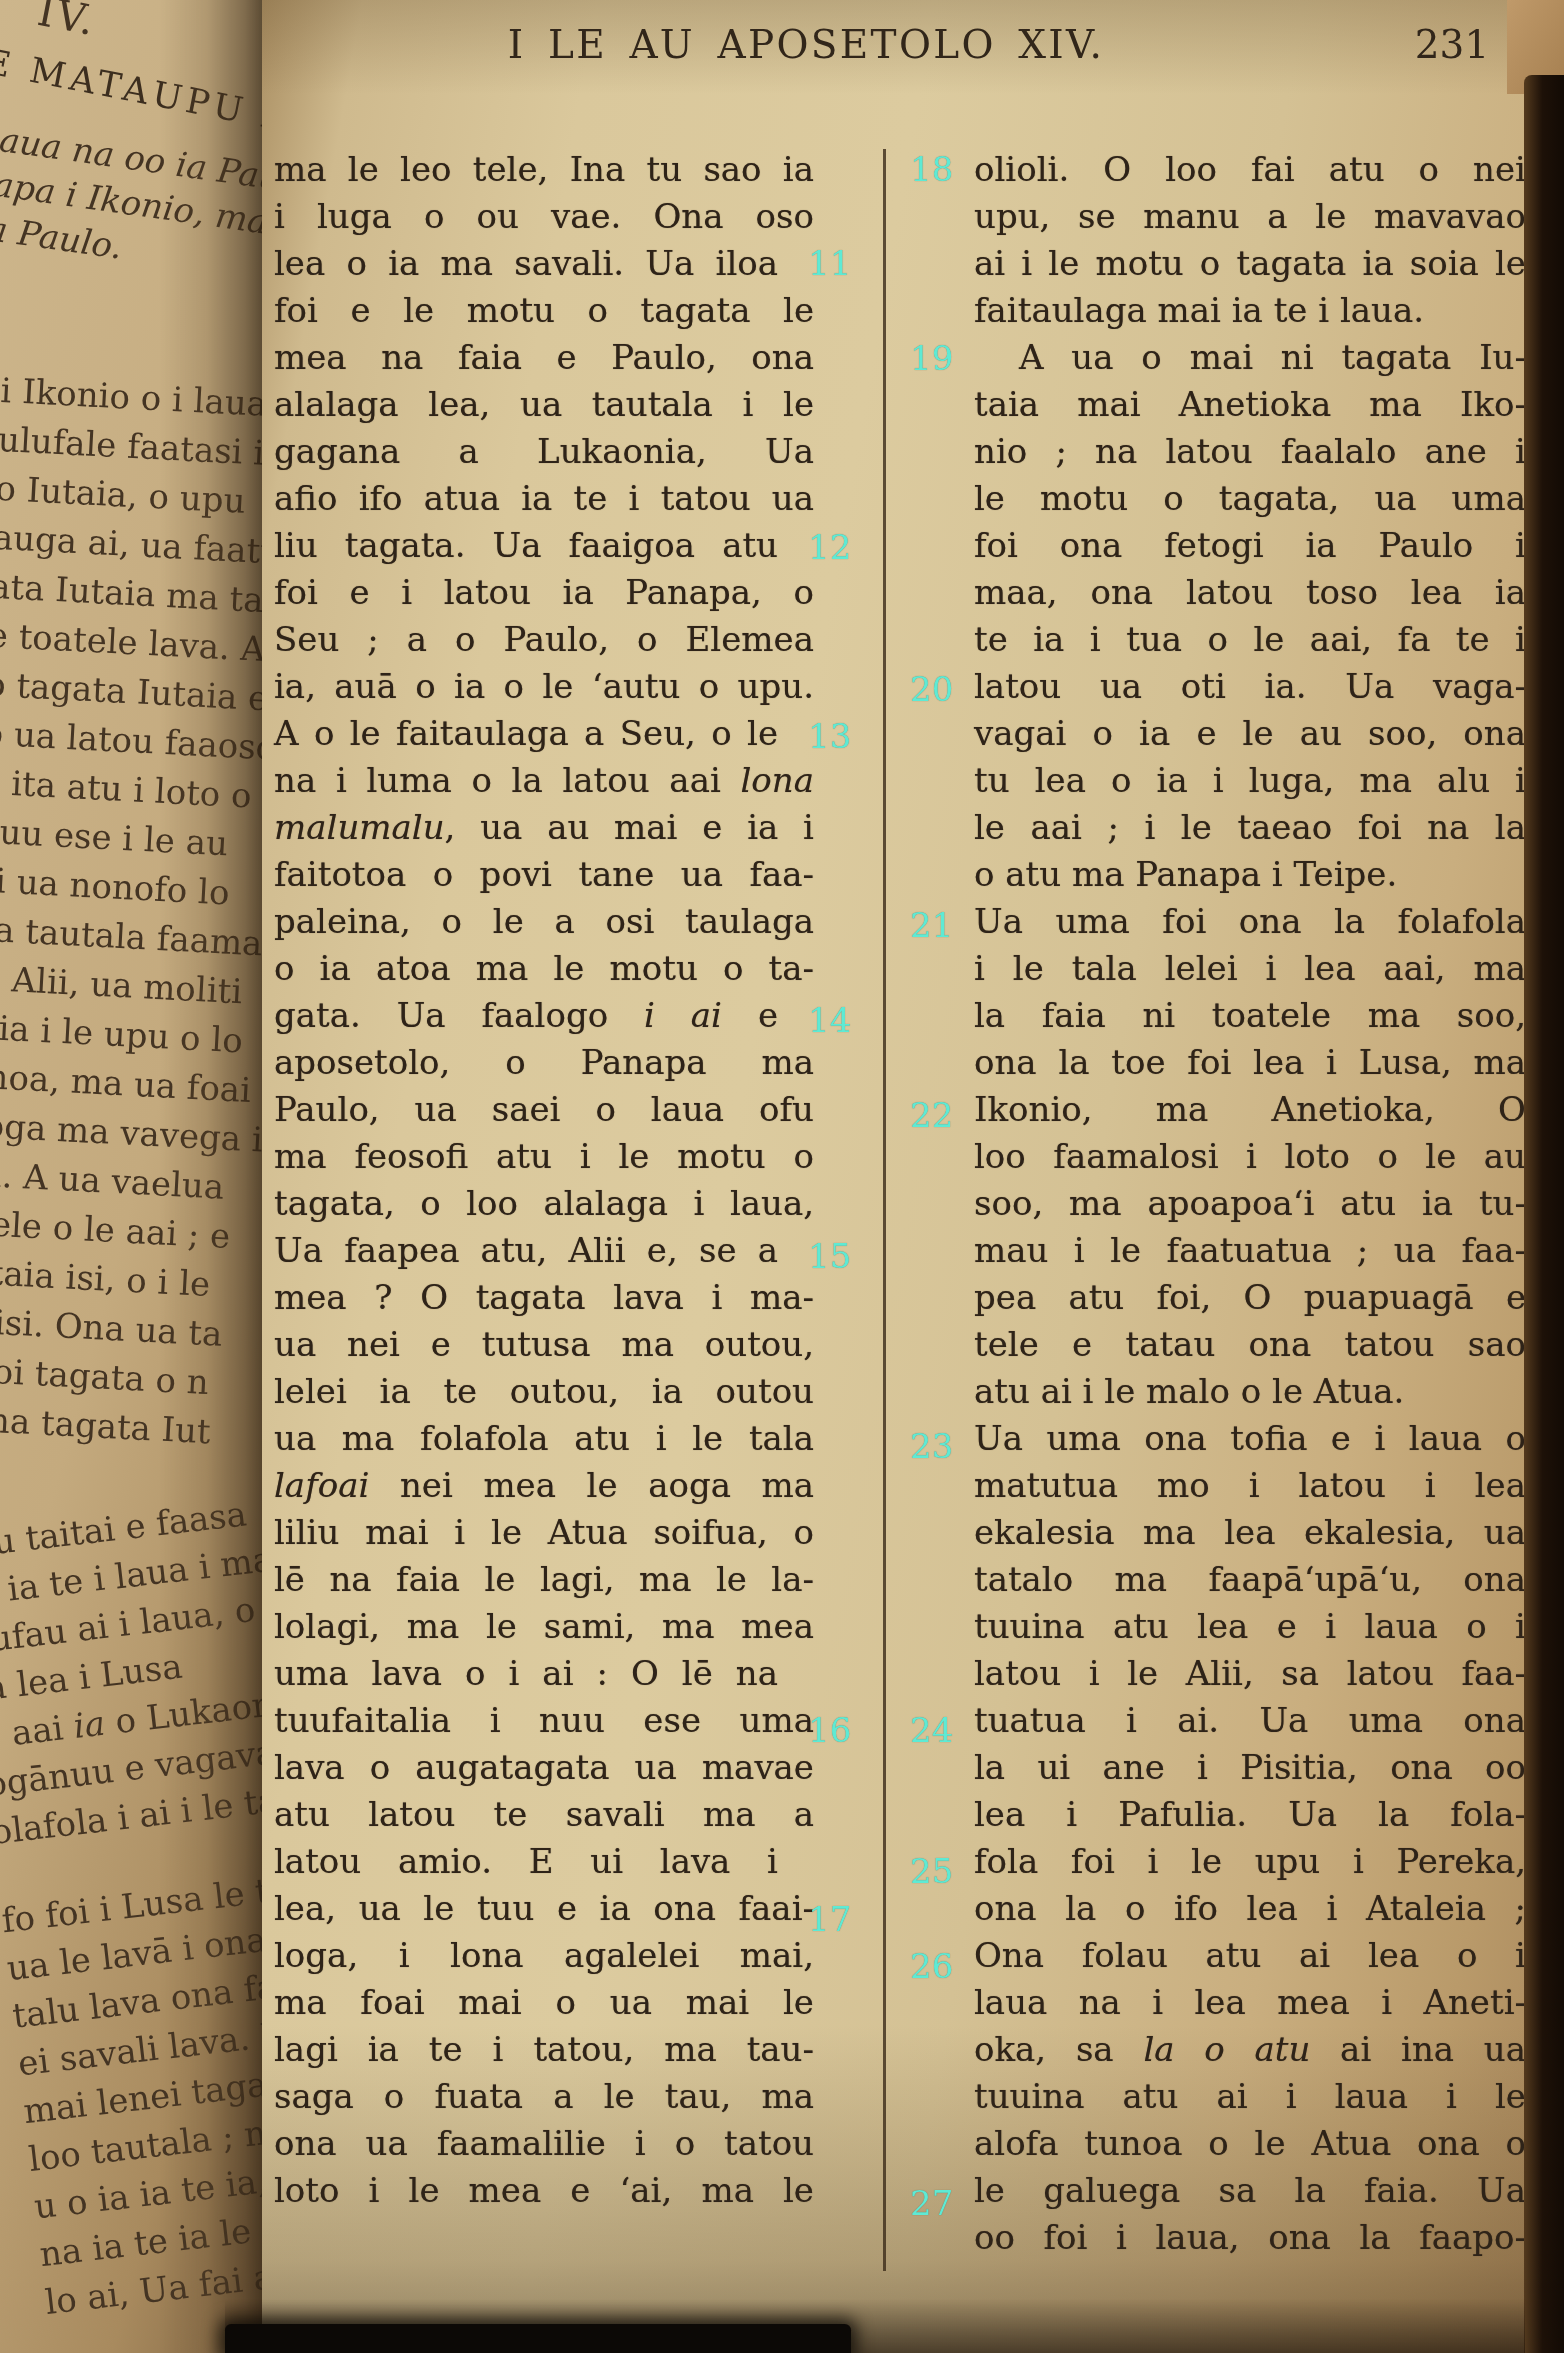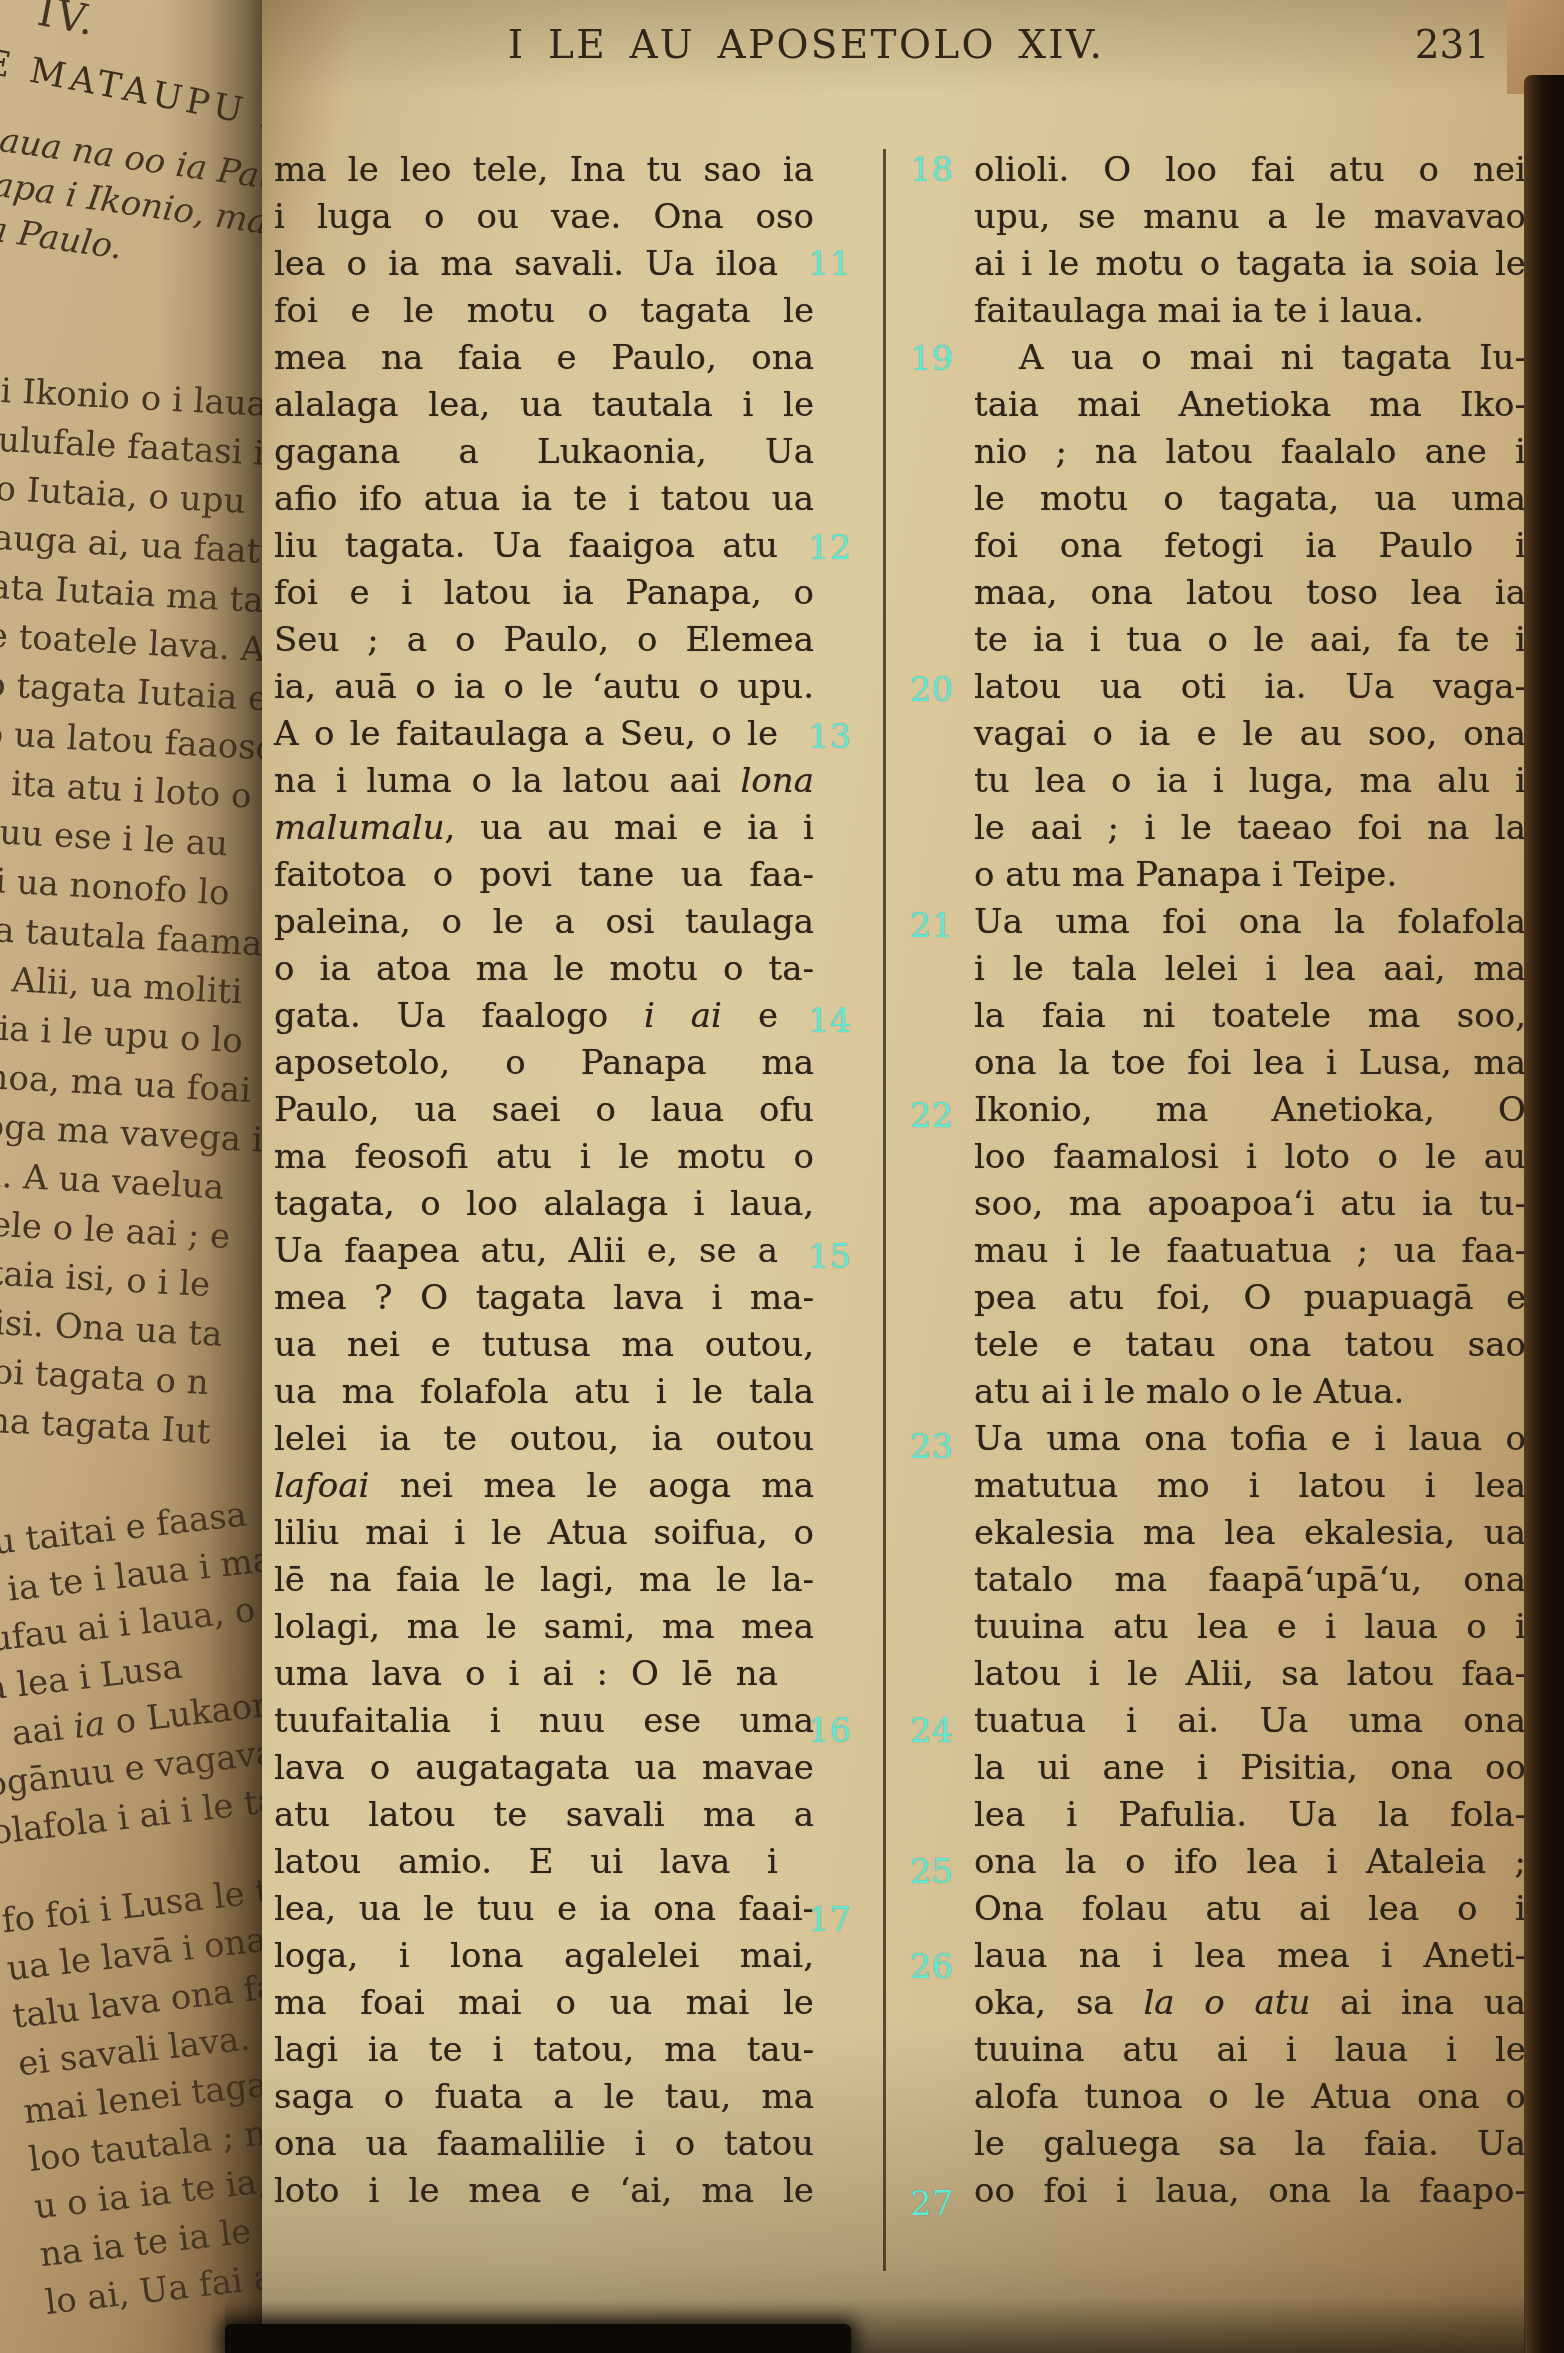--- a/index.html
+++ b/index.html
@@ -159,22 +159,22 @@
       <div class="line">paleina, o le a osi taulaga</div>
       <div class="line">o ia atoa ma le motu o ta-</div>
       <div class="line vpad">gata.  Ua faalogo <i>i ai</i> e</div>
       <div class="line">aposetolo, o Panapa ma</div>
       <div class="line">Paulo, ua saei o laua ofu</div>
       <div class="line">ma feosofi atu i le motu o</div>
       <div class="line">tagata, o loo alalaga i laua,</div>
       <div class="line vpad">Ua faapea atu, Alii e, se a</div>
       <div class="line">mea ?  O tagata lava i ma-</div>
       <div class="line">ua nei e tutusa ma outou,</div>
+      <div class="line">lelei ia te outou, ia outou</div>
       <div class="line">ua ma folafola atu i le tala</div>
-      <div class="line">lelei ia te outou, ia outou</div>
       <div class="line"><i>lafoai</i> nei mea le aoga ma</div>
       <div class="line">liliu mai i le Atua soifua, o</div>
       <div class="line">lē na faia le lagi, ma le la-</div>
       <div class="line">lolagi, ma le sami, ma mea</div>
       <div class="line vpad">uma lava o i ai :  O lē na</div>
       <div class="line">tuufaitalia i nuu ese uma</div>
       <div class="line">lava o augatagata ua mavae</div>
       <div class="line">atu latou te savali ma a</div>
       <div class="line vpad">latou amio.  E ui lava i</div>
       <div class="line">lea, ua le tuu e ia ona faai-</div>
@@ -215,20 +215,21 @@
       <div class="line nj">atu ai i le malo o le Atua.</div>
       <div class="line">Ua uma ona tofia e i laua o</div>
       <div class="line">matutua mo i latou i lea</div>
       <div class="line">ekalesia ma lea ekalesia, ua</div>
       <div class="line">tatalo ma faapāʻupāʻu, ona</div>
       <div class="line">tuuina atu lea e i laua o i</div>
       <div class="line">latou i le Alii, sa latou faa-</div>
       <div class="line">tuatua i ai.  Ua uma ona</div>
       <div class="line">la ui ane i Pisitia, ona oo</div>
       <div class="line">lea i Pafulia.  Ua la fola-</div>
+      <div class="line">fola foi i le upu i Pereka,</div>
       <div class="line">ona la o ifo lea i Ataleia ;</div>
       <div class="line">Ona folau atu ai lea o i</div>
       <div class="line">laua na i lea mea i Aneti-</div>
       <div class="line">oka, sa <i>la o atu</i> ai ina ua</div>
       <div class="line">tuuina atu ai i laua i le</div>
       <div class="line">alofa tunoa o le Atua ona o</div>
       <div class="line">le galuega sa la faia.  Ua</div>
       <div class="line">oo foi i laua, ona la faapo-</div>
     </div>
   <div id="versenums">

